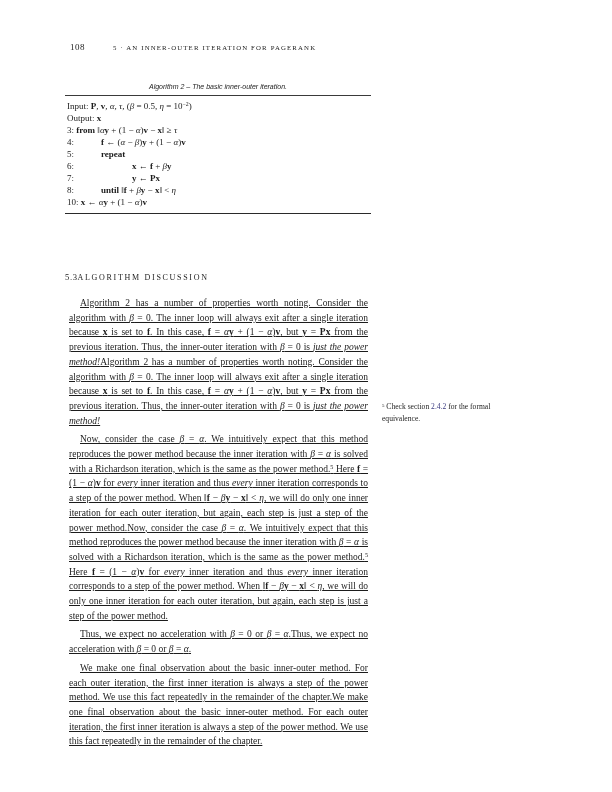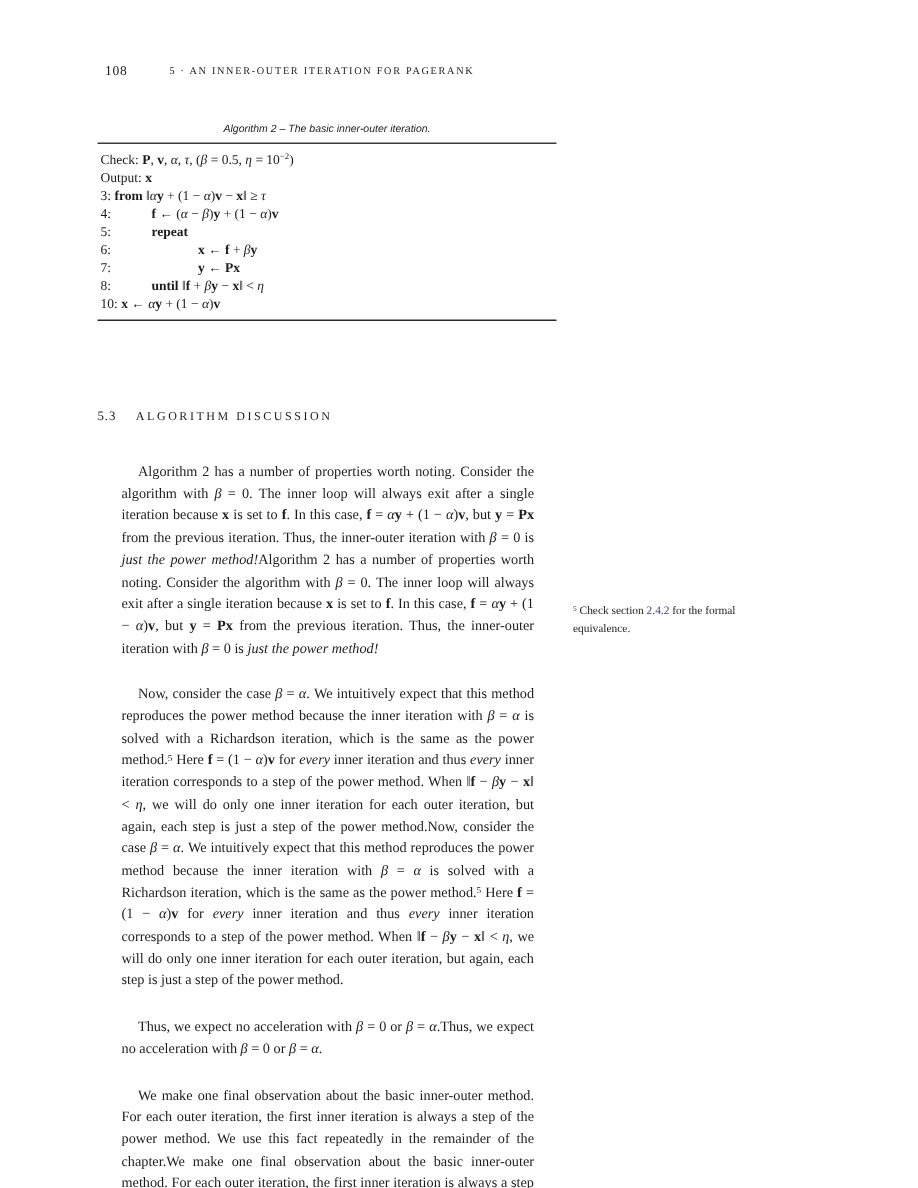--- a/index.html
+++ b/index.html
@@ -23,28 +23,28 @@
     position:absolute;left:65px;top:95px;width:306px;
     border-top:1.4px solid #3a3a3a;border-bottom:1.4px solid #2a2a2a;
     padding:3.5px 0 4.5px 0;
   }
   .algo-line{position:relative;height:12.1px;line-height:12.1px;font-size:9px;padding-left:2px;white-space:nowrap;}
   .algo-line .algo-content{white-space:nowrap;}
   .algo-line.ind1 .algo-content{position:absolute;left:36px;top:0;}
   .algo-line.ind2 .algo-content{position:absolute;left:67px;top:0;}
   
   .sec-head{position:absolute;left:65px;top:272px;width:320px;font-size:8.6px;}
-  .sec-num{letter-spacing:.6px;margin-right:13px;text-align:right;}
+  .sec-num{letter-spacing:.6px;text-align:right;}
   .sec-title{letter-spacing:1.7px;font-size:8px;margin-top:17px;}
   
   .body-text{
     position:absolute;left:65px;top:292px;width:307px;
     font-size:9.5px;line-height:14.7px;text-align:justify;
   }
-  .body-text p{margin:16px;text-indent:11px;}
+  .body-text p{margin:4px;text-indent:11px;text-decoration:underline;}
   
   .sidenote{
     position:absolute;left:382px;top:401px;width:130px;
     font-size:7.6px;line-height:12.4px;text-align:left;color:#1c1c1c;
   }
   
   .b{font-weight:bold;}
   .i{font-style:italic;}
   .sup{font-size:65%;position:relative;top:-0.45em;line-height:0;}
   .link{color:#3b3b80;}
@@ -56,21 +56,21 @@
 
   <div class="hdr">
     <span class="pagenum">108</span>
     <span class="runhead">5 · AN INNER-OUTER ITERATION FOR PAGERANK</span>
   </div>
 
   <div class="algo-caption">Algorithm 2 – The basic inner-outer iteration.</div>
 
   <div class="algo-box">
   <div class="algo-line ind0">
-    <span class="algo-num"></span><span class="algo-content"><span>Check: </span><span class="b">P</span><span>, </span><span class="b">v</span><span>, </span><span class="i">α</span><span>, </span><span class="i">τ</span><span>, (</span><span class="i">β</span><span> = 0.5, </span><span class="i">η</span><span> = 10</span><span class="sup">−2</span><span>)</span></span>
+    <span class="algo-num"></span><span class="algo-content"><span>Input: </span><span class="b">P</span><span>, </span><span class="b">v</span><span>, </span><span class="i">α</span><span>, </span><span class="i">τ</span><span>, (</span><span class="i">β</span><span> = 0.5, </span><span class="i">η</span><span> = 10</span><span class="sup">−2</span><span>)</span></span>
   </div>
 
   <div class="algo-line ind0">
     <span class="algo-num"></span><span class="algo-content"><span>Output: </span><span class="b">x</span></span>
   </div>
 
 
 
   <div class="algo-line ind0">
     <span class="algo-num">3: </span><span class="algo-content"><span class="b">from </span><span>‖</span><span class="i">α</span><span class="b">y</span><span> + (1 − </span><span class="i">α</span><span>)</span><span class="b">v</span><span> − </span><span class="b">x</span><span>‖ ≥ </span><span class="i">τ</span></span>

